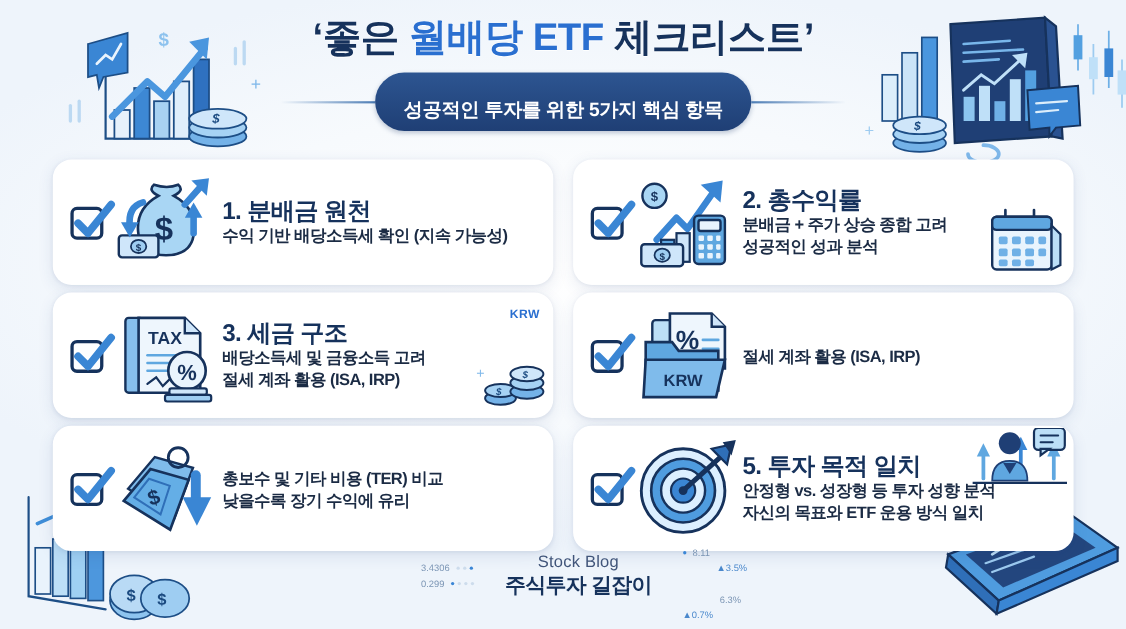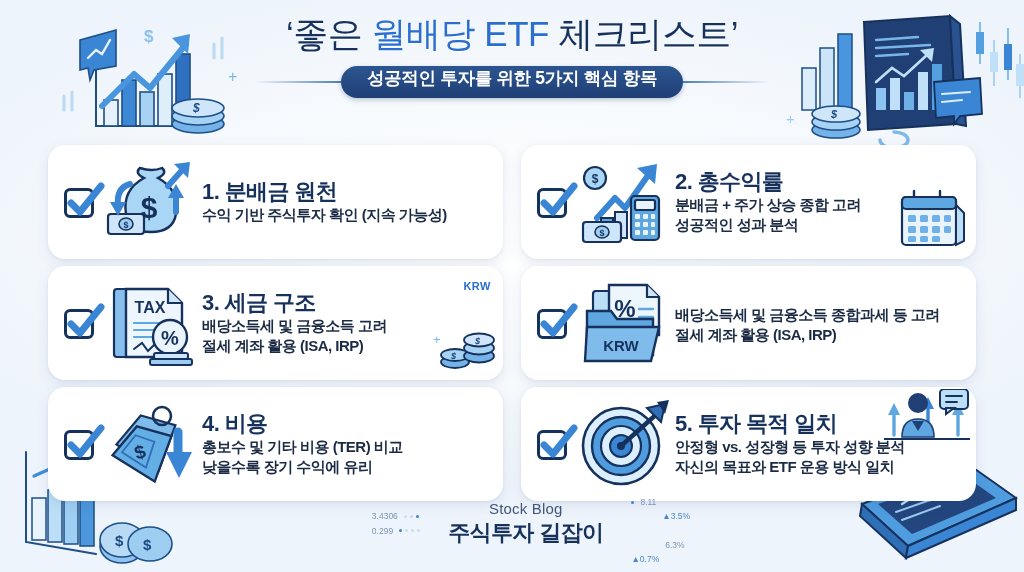--- a/index.html
+++ b/index.html
@@ -32,21 +32,21 @@
 
   
   .header {
     position: absolute;
     left: 0; right: 0; top: 14px;
     text-align: center;
     z-index: 5;
   }
   .main-title {
     font-size: 35px;
-    font-weight: 400;
+    font-weight: 700;
     letter-spacing: -0.5px;
     color: #16325c;
     line-height: 1.15;
     text-shadow: 0 1px 0 rgba(255,255,255,0.9);
     white-space: nowrap;
   }
   .main-title .accent { color: #2a6fd0; }
 
   .sub-wrap {
     display: flex;
@@ -62,21 +62,21 @@
   }
   .sub-rule.right {
     background: linear-gradient(90deg, #4d7db5 0%, rgba(43,94,160,0) 100%);
   }
   .sub-pill {
     background: linear-gradient(180deg, #2d5591 0%, #1f3f75 100%);
     color: #ffffff;
     font-size: 17.5px;
     font-weight: 800;
     letter-spacing: -0.3px;
-    padding: 0 26px 8px;
+    padding: 21px 26px 8px;
     border-radius: 999px;
     white-space: nowrap;
     box-shadow: 0 2px 5px rgba(24,54,100,.28);
   }
 
   
   .grid {
     position: absolute;
     top: 145px;
     left: 48px;
@@ -184,21 +184,21 @@
   .up { color: #4a88cc; margin-top: 28px; }
   .brand { text-align: center; }
   .brand-en {
     font-size: 15px;
     color: #41557a;
     letter-spacing: .2px;
     font-weight: 500;
     line-height: 1.25;
   }
   .brand-ko {
-    font-size: 22px;
+    font-size: 19px;
     font-weight: 900;
     color: #16325c;
     letter-spacing: -0.6px;
     line-height: 1.25;
   }
 </style>
 </head>
 <body>
 
 <div class="stage">
@@ -400,21 +400,21 @@
           <path d="M6 46 L22 46 L14 60 Z" fill="#3a86d4"></path>
 
           <path d="M64 30 L80 12" stroke="#3a86d4" stroke-width="6" fill="none" stroke-linecap="round"></path>
           <path d="M70 8 L86 6 L84 22 Z" fill="#3a86d4"></path>
           <path d="M72 56 L72 40" stroke="#3a86d4" stroke-width="6" fill="none" stroke-linecap="round"></path>
           <path d="M64 42 L80 42 L72 28 Z" fill="#3a86d4"></path>
         </svg>
       </div>
       <div class="card-text">
         <div class="card-title">1. 분배금 원천</div>
-        <div class="card-line">수익 기반 주식투자 확인 (지속 가능성)</div>
+        <div class="card-line">수익 기반 배당소득세 확인 (지속 가능성)</div>
       </div>
     </div>
 
     <div class="card">
       <div class="check">
         <span class="box"></span>
         <svg width="44" height="44" viewBox="0 0 44 44">
           <path d="M9 24 L18 33 L39 7" stroke="#3a86d4" stroke-width="7" fill="none" stroke-linecap="round" stroke-linejoin="round"></path>
         </svg>
       </div>
@@ -557,21 +557,20 @@
             <line x1="62" y1="40" x2="76" y2="40"></line>
           </g>
 
           <path d="M10 34 L34 34 L40 42 L76 42 L76 78 L10 78 Z" fill="#5fa7e0" stroke="#16325c" stroke-width="2.4"></path>
 
           <path d="M10 50 L82 50 L74 84 L8 84 Z" fill="#7fbbeb" stroke="#16325c" stroke-width="2.4"></path>
           <text x="44" y="74" font-size="15" font-weight="bold" text-anchor="middle" fill="#16325c" font-family="Liberation Sans, sans-serif">KRW</text>
         </svg>
       </div>
       <div class="card-text">
-        <div class="card-line">배당소득세 및 금융소득 종합과세 등 고려</div>
         <div class="card-line">절세 계좌 활용 (ISA, IRP)</div>
       </div>
     </div>
 
     <div class="card">
       <div class="check">
         <span class="box"></span>
         <svg width="44" height="44" viewBox="0 0 44 44">
           <path d="M9 24 L18 33 L39 7" stroke="#3a86d4" stroke-width="7" fill="none" stroke-linecap="round" stroke-linejoin="round"></path>
         </svg>
@@ -589,21 +588,20 @@
             <text x="35" y="58" font-size="19" font-weight="bold" text-anchor="middle" fill="#16325c" font-family="Liberation Sans, sans-serif">$</text>
           </g>
 
           <circle cx="58" cy="18" r="9" fill="none" stroke="#16325c" stroke-width="2.6"></circle>
 
           <path d="M74 34 L74 58" stroke="#3a86d4" stroke-width="9" fill="none" stroke-linecap="round"></path>
           <path d="M62 54 L88 54 L75 80 Z" fill="#3a86d4"></path>
         </svg>
       </div>
       <div class="card-text">
-        <div class="card-title">4. 비용</div>
         <div class="card-line">총보수 및 기타 비용 (TER) 비교</div>
         <div class="card-line">낮을수록 장기 수익에 유리</div>
       </div>
     </div>
 
     <div class="card">
       <div class="check">
         <span class="box"></span>
         <svg width="44" height="44" viewBox="0 0 44 44">
           <path d="M9 24 L18 33 L39 7" stroke="#3a86d4" stroke-width="7" fill="none" stroke-linecap="round" stroke-linejoin="round"></path>

